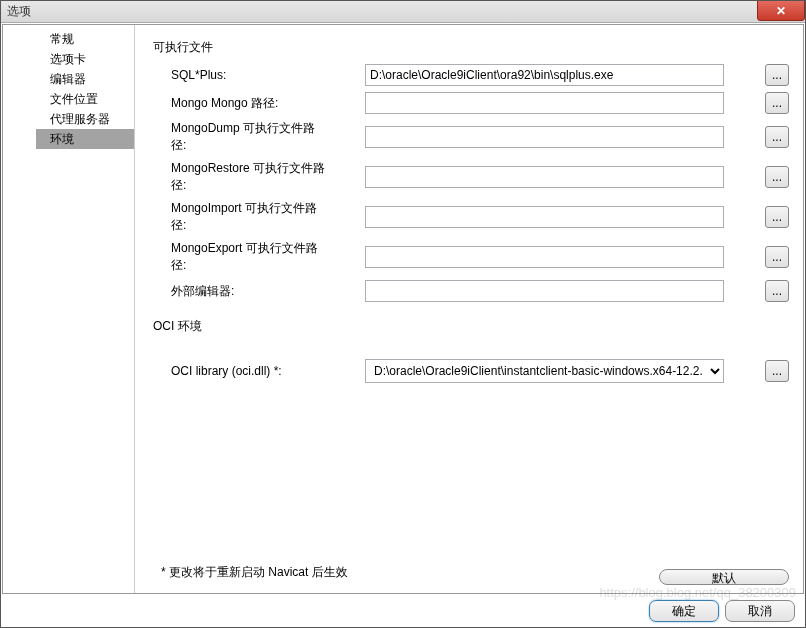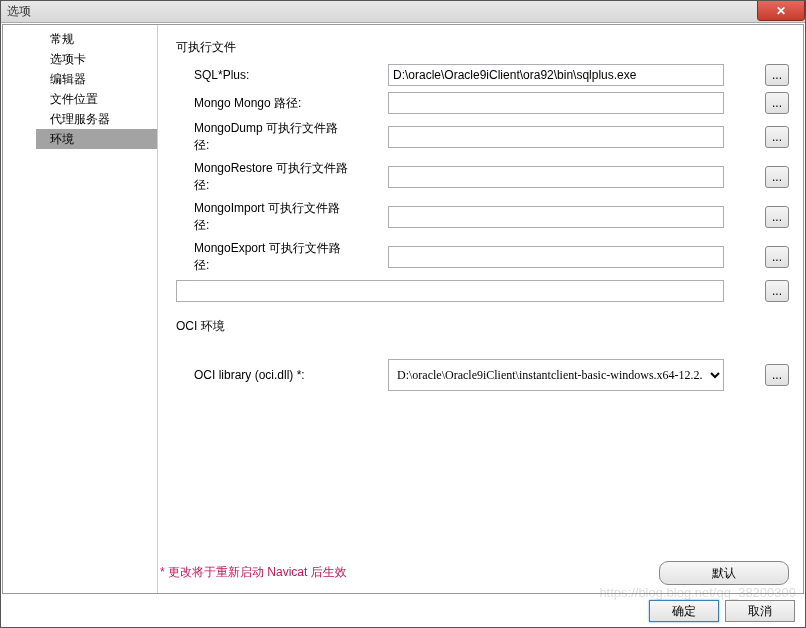--- a/index.html
+++ b/index.html
@@ -74,65 +74,65 @@
 .row-input {
   flex: 1;
   height: 22px;
   border: 1px solid #abadb3;
   padding: 2px 4px;
   font-family: inherit;
   font-size: 12px;
 }
 .row-select {
   flex: 1;
-  height: 32px;
+  height: 24px;
   border: 1px solid #abadb3;
   padding: 2px 4px;
-  font-family: Liberation Serif, serif;
+  font-family: Liberation Sans, sans-serif;
   font-size: 12px;
   background: #fff;
 }
 .browse-btn {
   width: 24px; height: 22px;
   margin-left: 5px;
   border: 1px solid #888;
   background: linear-gradient(#f5f5f5, #e0e0e0);
   border-radius: 3px;
   cursor: pointer;
   display: flex; align-items: center; justify-content: center;
   font-size: 12px;
 }
 .footnote {
   position: absolute;
-  bottom: 12px; left: 2px;
-  color: #be185d;
+  bottom: 12px; left: 26px;
+  color: #000000;
 }
 .default-btn {
   position: absolute;
   bottom: 8px; right: 14px;
-  width: 130px; height: 24px;
+  width: 130px; height: 16px;
   border: 1px solid #888;
   border-radius: 9px;
   background: linear-gradient(#f7f7f7, #e3e3e3);
   cursor: pointer;
   font-family: inherit;
   font-size: 12px;
 }
 .bottom-bar {
   height: 32px;
   display: flex;
   justify-content: flex-end;
   align-items: center;
   padding-right: 10px;
   gap: 6px;
 }
 .dlg-btn {
   width: 70px; height: 22px;
   border: 1px solid #888;
-  border-radius: 0;
+  border-radius: 7px;
   background: linear-gradient(#f7f7f7, #e3e3e3);
   cursor: pointer;
   font-family: inherit;
   font-size: 12px;
 }
 .dlg-btn.primary { border: 1px solid #3c7fb1; box-shadow: 0 0 2px #6aa8d8; }
 .watermark {
   position: absolute;
   right: 10px; bottom: 28px;
   color: rgba(120,120,120,0.25);
@@ -205,20 +205,21 @@
 
     <div class="row">
       <div class="row-label">MongoExport 可执行文件路径:</div>
       <input class="row-input" value="" style="">
       <button class="browse-btn">
           <span>...</span>
         </button>
     </div>
 
     <div class="row">
+      <div class="row-label">外部编辑器:</div>
       <input class="row-input" value="" style="">
       <button class="browse-btn">
           <span>...</span>
         </button>
     </div>
 
     <div class="section-title2">OCI 环境</div>
 
     <div class="row">
       <div class="row-label">OCI library (oci.dll) *:</div>

